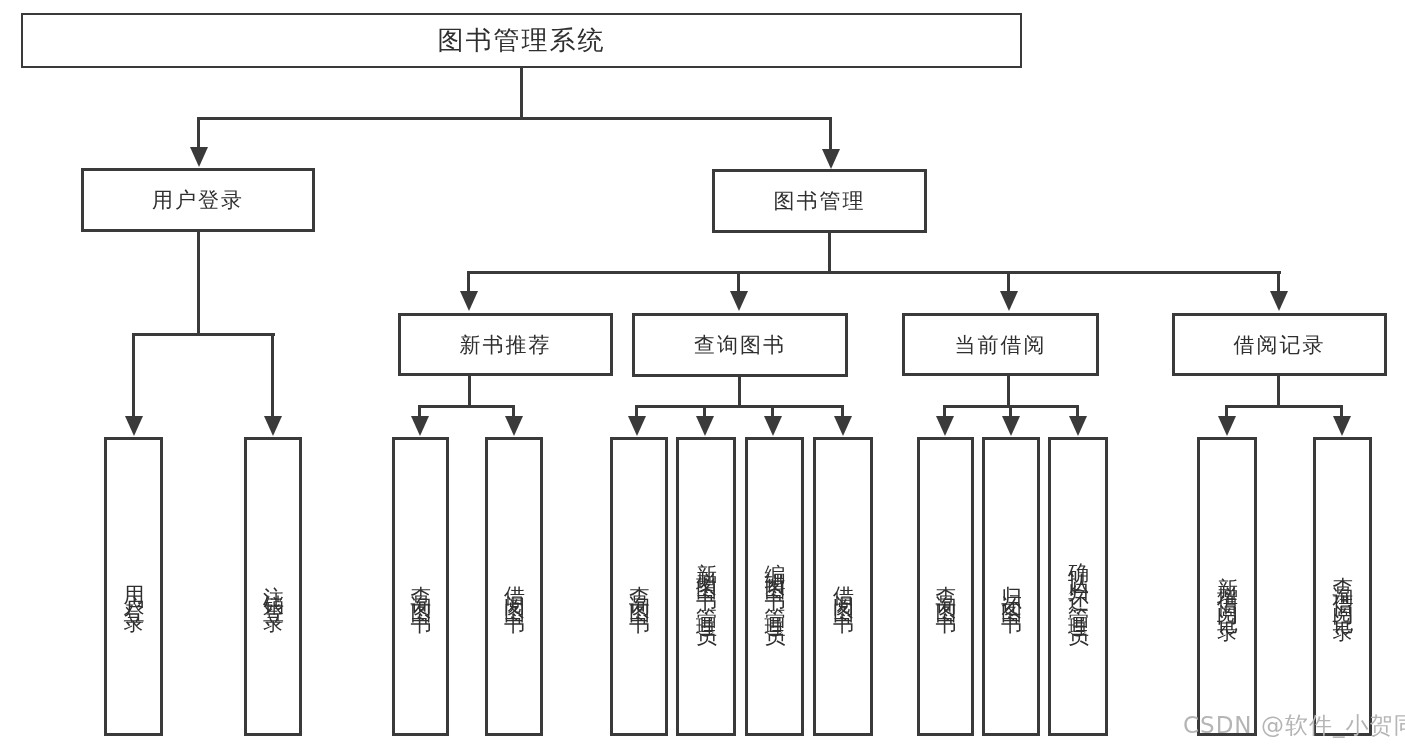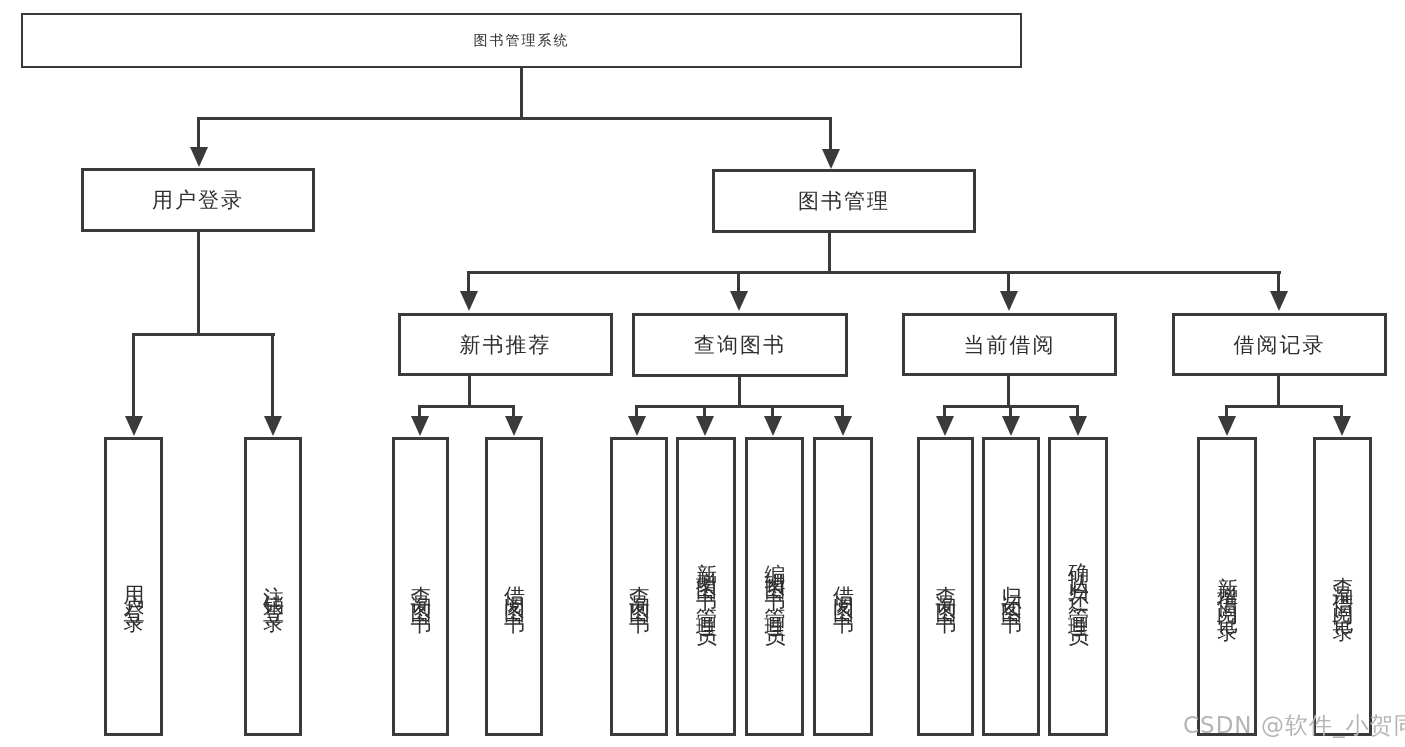--- a/index.html
+++ b/index.html
@@ -13,21 +13,21 @@
   
   .node{
     position:absolute;
     box-sizing:border-box;
     border:3px solid #3a3a3a;
     background:#ffffff;
     display:flex;align-items:center;justify-content:center;
     font-size:21px;color:#2f2f2f;letter-spacing:2px;
     z-index:2;
   }
-  .node.root{border-width:2px;font-size:14px;}
+  .node.root{border-width:2px;font-size:26px;}
   .vnode{
     position:absolute;
     box-sizing:border-box;
     border:3px solid #3a3a3a;
     background:#ffffff;
     display:flex;align-items:center;justify-content:center;
     writing-mode:vertical-lr;text-orientation:mixed;
     font-size:21px;color:#2f2f2f;letter-spacing:9px;
     line-height:1;
     z-index:2;
@@ -56,37 +56,37 @@
 <div class="canvas">
 
   <div class="node root" style="left:21px;top:13px;width:1001px;height:55px;">图书管理系统</div>
 
   <div class="ln" style="left:520px;top:68px;width:3px;height:51px;"></div>
   <div class="ln" style="left:197px;top:117px;width:635px;height:3px;"></div>
   <div class="arrow" style="left:197px;top:117px;height:30px;"></div>
   <div class="arrow" style="left:829px;top:117px;height:32px;"></div>
 
   <div class="node" style="left:81px;top:168px;width:234px;height:64px;">用户登录</div>
-  <div class="node" style="left:712px;top:169px;width:264px;height:64px;">图书管理</div>
+  <div class="node" style="left:712px;top:169px;width:215px;height:64px;">图书管理</div>
 
   <div class="ln" style="left:197px;top:231px;width:3px;height:105px;"></div>
   <div class="ln" style="left:132px;top:333px;width:143px;height:3px;"></div>
   <div class="arrow" style="left:132px;top:333px;height:83px;"></div>
   <div class="arrow" style="left:271px;top:333px;height:83px;"></div>
 
   <div class="ln" style="left:828px;top:232px;width:3px;height:42px;"></div>
   <div class="ln" style="left:467px;top:271px;width:814px;height:3px;"></div>
   <div class="arrow" style="left:467px;top:271px;height:20px;"></div>
   <div class="arrow" style="left:737px;top:271px;height:20px;"></div>
   <div class="arrow" style="left:1007px;top:271px;height:20px;"></div>
   <div class="arrow" style="left:1277px;top:271px;height:20px;"></div>
 
   <div class="node" style="left:362px;top:313px;width:215px;height:63px;margin-left:36px;">新书推荐</div>
   <div class="node" style="left:632px;top:313px;width:216px;height:64px;">查询图书</div>
-  <div class="node" style="left:902px;top:313px;width:215px;height:63px;">当前借阅</div>
+  <div class="node" style="left:902px;top:313px;width:197px;height:63px;">当前借阅</div>
   <div class="node" style="left:1172px;top:313px;width:215px;height:63px;">借阅记录</div>
 
   <div class="ln" style="left:468px;top:375px;width:3px;height:33px;"></div>
   <div class="ln" style="left:738px;top:376px;width:3px;height:32px;"></div>
   <div class="ln" style="left:1007px;top:375px;width:3px;height:33px;"></div>
   <div class="ln" style="left:1277px;top:375px;width:3px;height:33px;"></div>
 
   <div class="ln" style="left:418px;top:405px;width:97px;height:3px;"></div>
   <div class="ln" style="left:635px;top:405px;width:209px;height:3px;"></div>
   <div class="ln" style="left:943px;top:405px;width:136px;height:3px;"></div>

